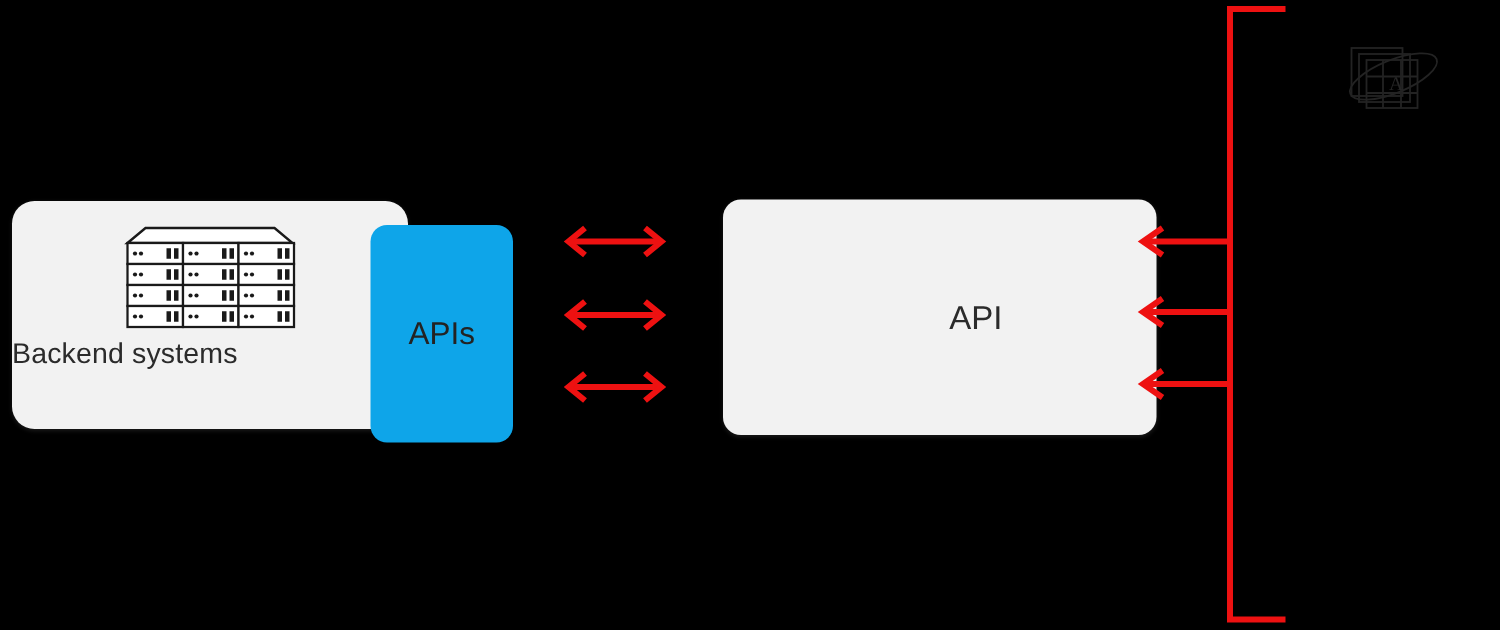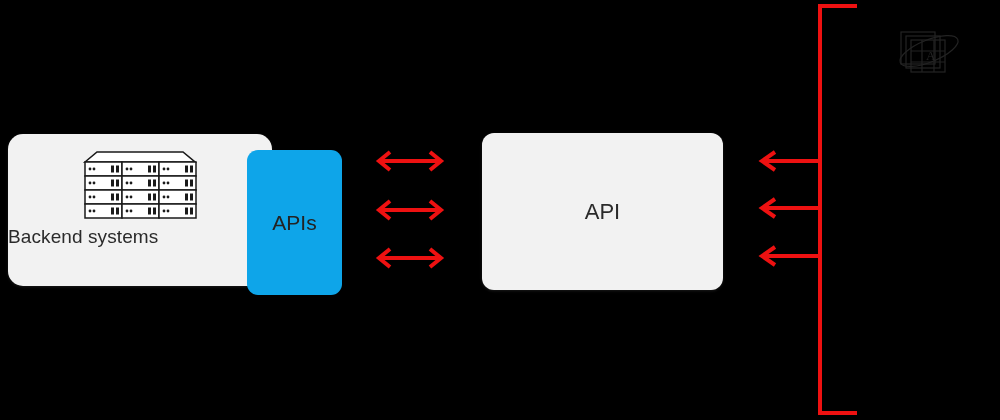--- a/index.html
+++ b/index.html
@@ -69,20 +69,21 @@
     top: 133px;
     width: 241px;
     height: 157px;
     background: #f2f2f2;
     border-radius: 12px;
     display: flex;
     flex-direction: column;
     align-items: center;
     justify-content: center;
     box-shadow: 0 1px 3px rgba(255,255,255,0.10);
+    padding-left: 48px;
   }
   .apims-line {
     font-size: 22px;
     line-height: 30px;
     color: #2b2b2b;
     text-align: center;
   }
 
   
   .bidir-arrows {

